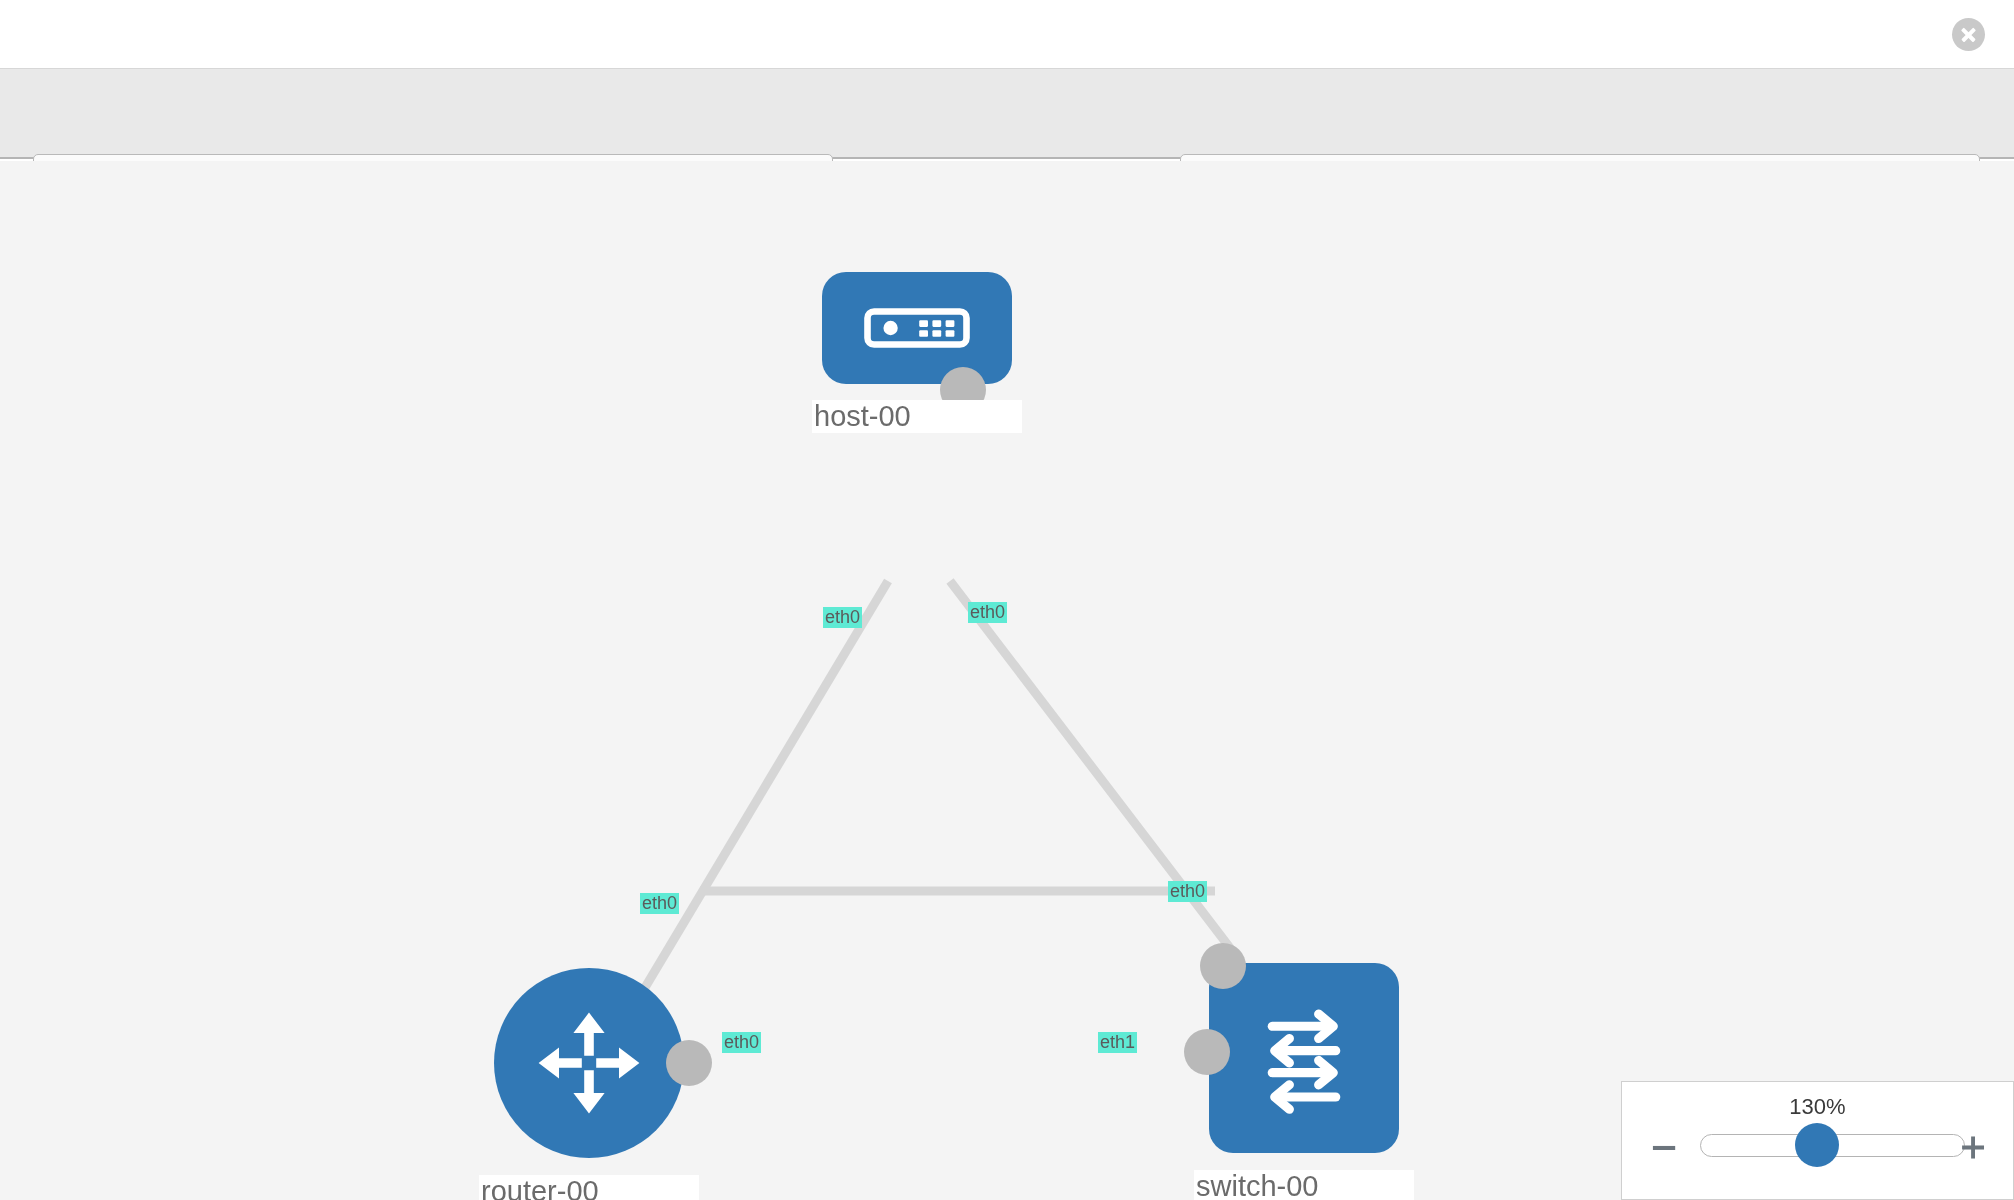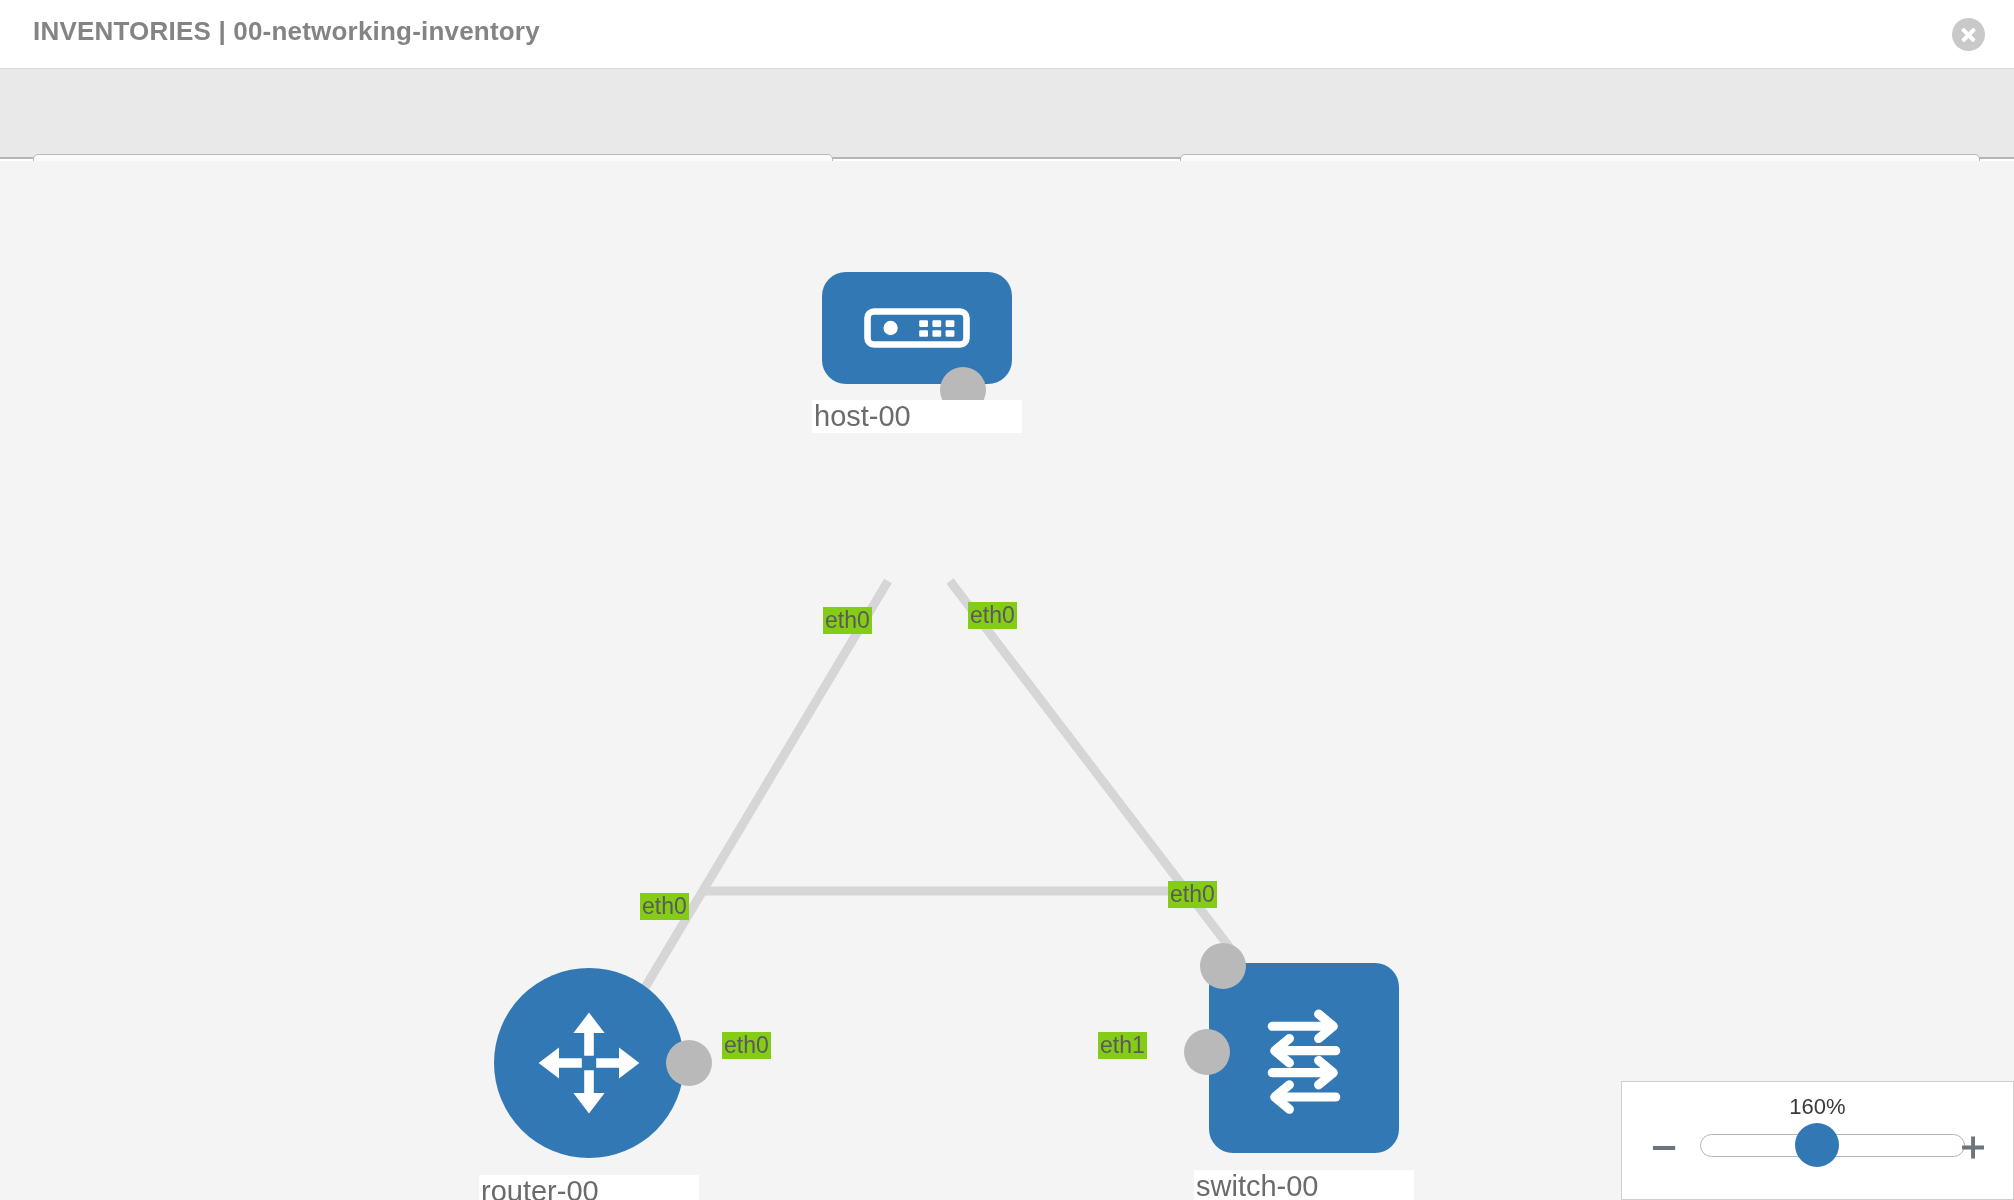--- a/index.html
+++ b/index.html
@@ -123,22 +123,22 @@
   }
   .port {
     position: absolute;
     width: 46px; height: 46px;
     border-radius: 50%;
     background: #b9b9b9;
     cursor: pointer;
   }
   .edge-label {
     position: absolute;
-    font-size: 23px; color: #5b5b5b;
-    background: #84cc16;
+    font-size: 18px; color: #5b5b5b;
+    background: #5eead4;
     padding: 0 2px;
     white-space: nowrap;
   }
 
   
   .zoom-panel {
     position: absolute; left: 1621px; top: 1081px;
     width: 393px; height: 119px;
     background: #ffffff;
     border: 1px solid #cfcfcf;
@@ -171,21 +171,20 @@
     background: #3178b5;
     cursor: pointer;
   }
 </style>
 </head>
 <body>
 
 <div id="app">
 
   <div class="header">
-    <div class="header-title">INVENTORIES | 00-networking-inventory</div>
     <div class="close-btn"></div>
   </div>
 
   <div class="toolbar">
 
     <div class="actions-select">
       <div class="actions-label">ACTIONS</div>
       <div class="caret"></div>
     </div>
 
@@ -282,20 +281,20 @@
       <div class="node-label" style="left:-15px; top:207px; width:220px;">switch-00</div>
     </div>
 
     <div class="edge-label" style="left:1168px; top:720px;">eth0</div>
     <div class="edge-label" style="left:1100px; top:871px;">eth</div>
     <div class="edge-label" style="left:1098px; top:871px;">eth1</div>
 
   </div>
 
   <div class="zoom-panel">
-    <div class="zoom-value">160%</div>
+    <div class="zoom-value">130%</div>
     <div class="zoom-minus">‒</div>
     <div class="zoom-track"></div>
     <div class="zoom-thumb"></div>
     <div class="zoom-plus">＋</div>
   </div>
 
 </div>
 
 </body></html>

